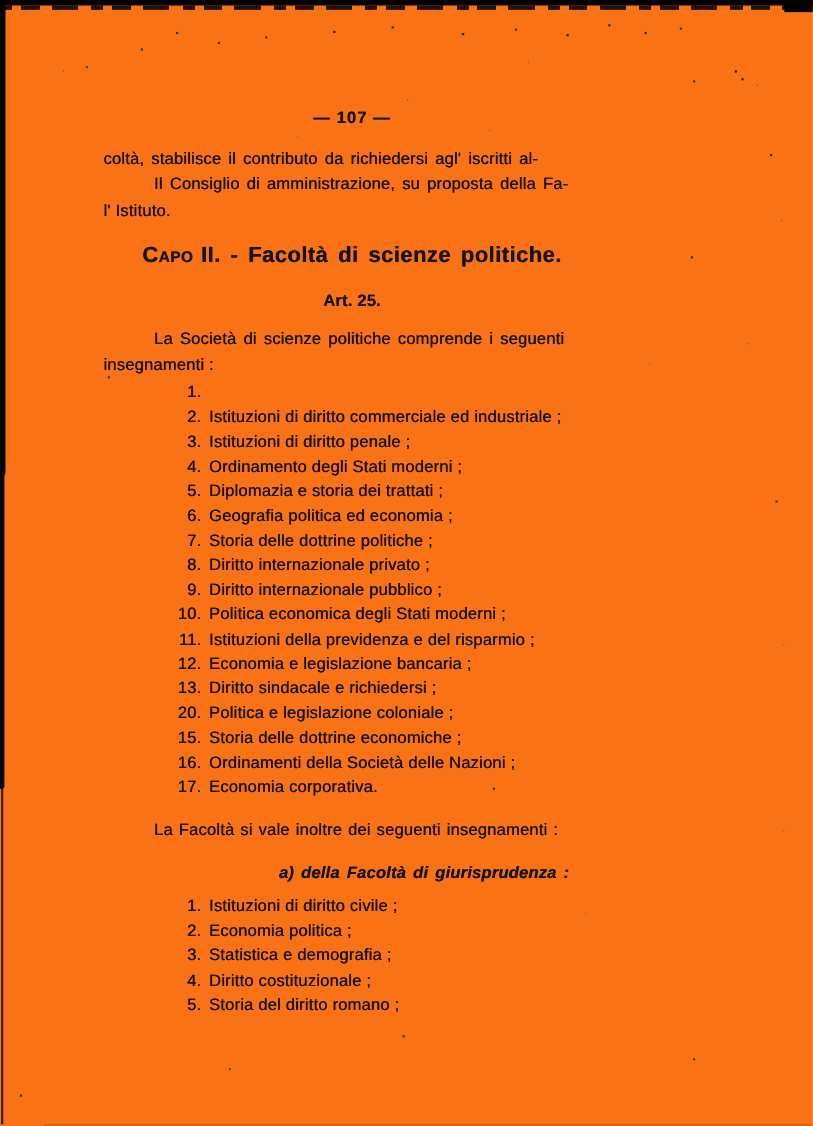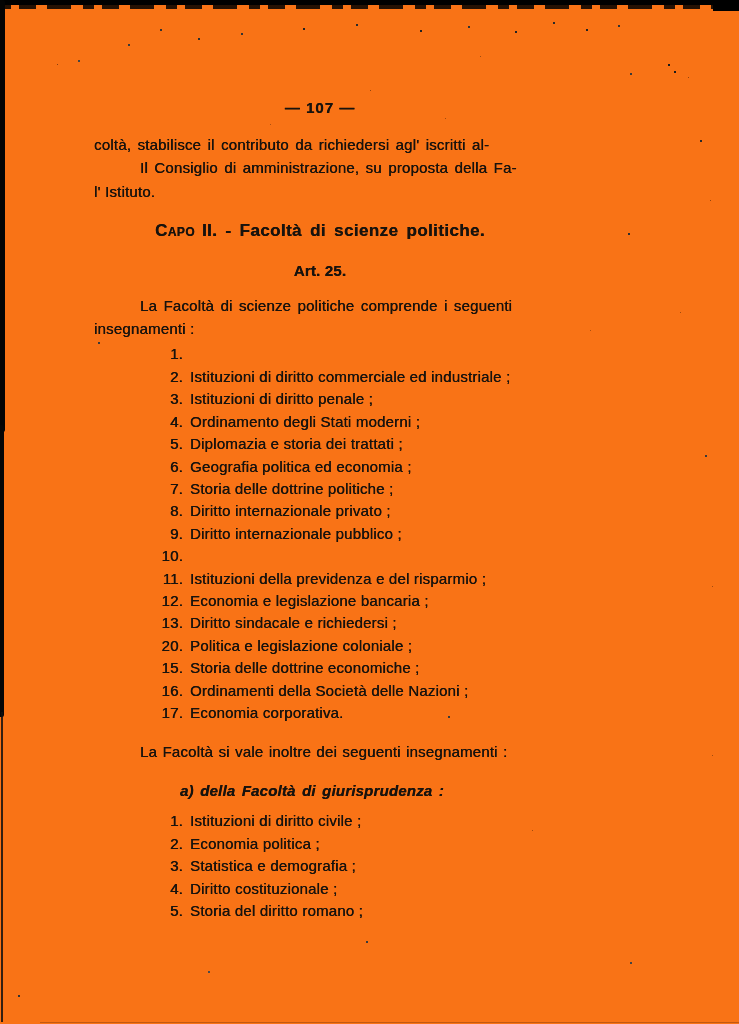--- a/index.html
+++ b/index.html
@@ -42,30 +42,30 @@
   .content {
     position:absolute; left:94px; top:99px; width:497px;
     font-size:15px; letter-spacing:.2px;
     text-shadow:.3px 0 currentColor;
   }
   .center-wrap { width:452px; text-align:center; }
   .pagenum { font-weight:bold; letter-spacing:1px; }
   .line { line-height:23.3px; }
   .ws2 { word-spacing:2px; }
   .indent { padding-left:46px; }
-  .chapter { margin-top:18px; font-size:17px; font-weight:bold; word-spacing:3px; letter-spacing:.4px; }
+  .chapter { margin-top:18px; font-size:20px; font-weight:bold; word-spacing:3px; letter-spacing:.4px; }
   .chapter .sc { font-variant:small-caps; margin-right:7px; }
   .art { margin-top:21px; font-weight:bold; }
   .lead { margin-top:15px; }
   .list { margin-top:3px; }
   .row { display:flex; line-height:22.4px; }
   .num { width:89px; text-align:right; flex:none; }
   .txt { margin-left:7px; white-space:nowrap; }
   .bridge { margin-top:16px; padding-left:46px; word-spacing:1px; line-height:23px; }
-  .subsection { margin-top:16px; padding-left:86px; font-style:italic; font-weight:bold; word-spacing:2px; line-height:23px; }
+  .subsection { margin-top:16px; padding-left:86px; font-style:italic; font-weight:bold; word-spacing:2px; line-height:23px;text-align:center; }
   .list2 { margin-top:8px; }
 </style>
 </head>
 <body>
 
 <div class="page">
 
   <div class="top-band"></div>
   <div class="top-band-ragged"></div>
   <div class="corner-blob"></div>
@@ -90,21 +90,21 @@
 
     <div class="center-wrap">
       <div class="chapter"><span class="sc">Capo</span><span>II. - Facoltà di scienze politiche.</span></div>
     </div>
 
     <div class="center-wrap">
       <div class="art">Art. 25.</div>
     </div>
 
     <div class="lead">
-      <div class="line ws2 indent">La Facoltà di scienze politiche comprende i seguenti</div>
+      <div class="line ws2 indent">La Società di scienze politiche comprende i seguenti</div>
       <div class="line">insegnamenti :</div>
     </div>
 
     <div class="list">
       <div class="row">
           <span class="num">1.</span>
         </div>
       <div class="row">
           <span class="num">2.</span>
           <span class="txt">Istituzioni di diritto commerciale ed industriale ;</span>
@@ -132,20 +132,21 @@
       <div class="row">
           <span class="num">8.</span>
           <span class="txt">Diritto internazionale privato ;</span>
         </div>
       <div class="row">
           <span class="num">9.</span>
           <span class="txt">Diritto internazionale pubblico ;</span>
         </div>
       <div class="row">
           <span class="num">10.</span>
+          <span class="txt">Politica economica degli Stati moderni ;</span>
         </div>
       <div class="row">
           <span class="num">11.</span>
           <span class="txt">Istituzioni della previdenza e del risparmio ;</span>
         </div>
       <div class="row">
           <span class="num">12.</span>
           <span class="txt">Economia e legislazione bancaria ;</span>
         </div>
       <div class="row">

